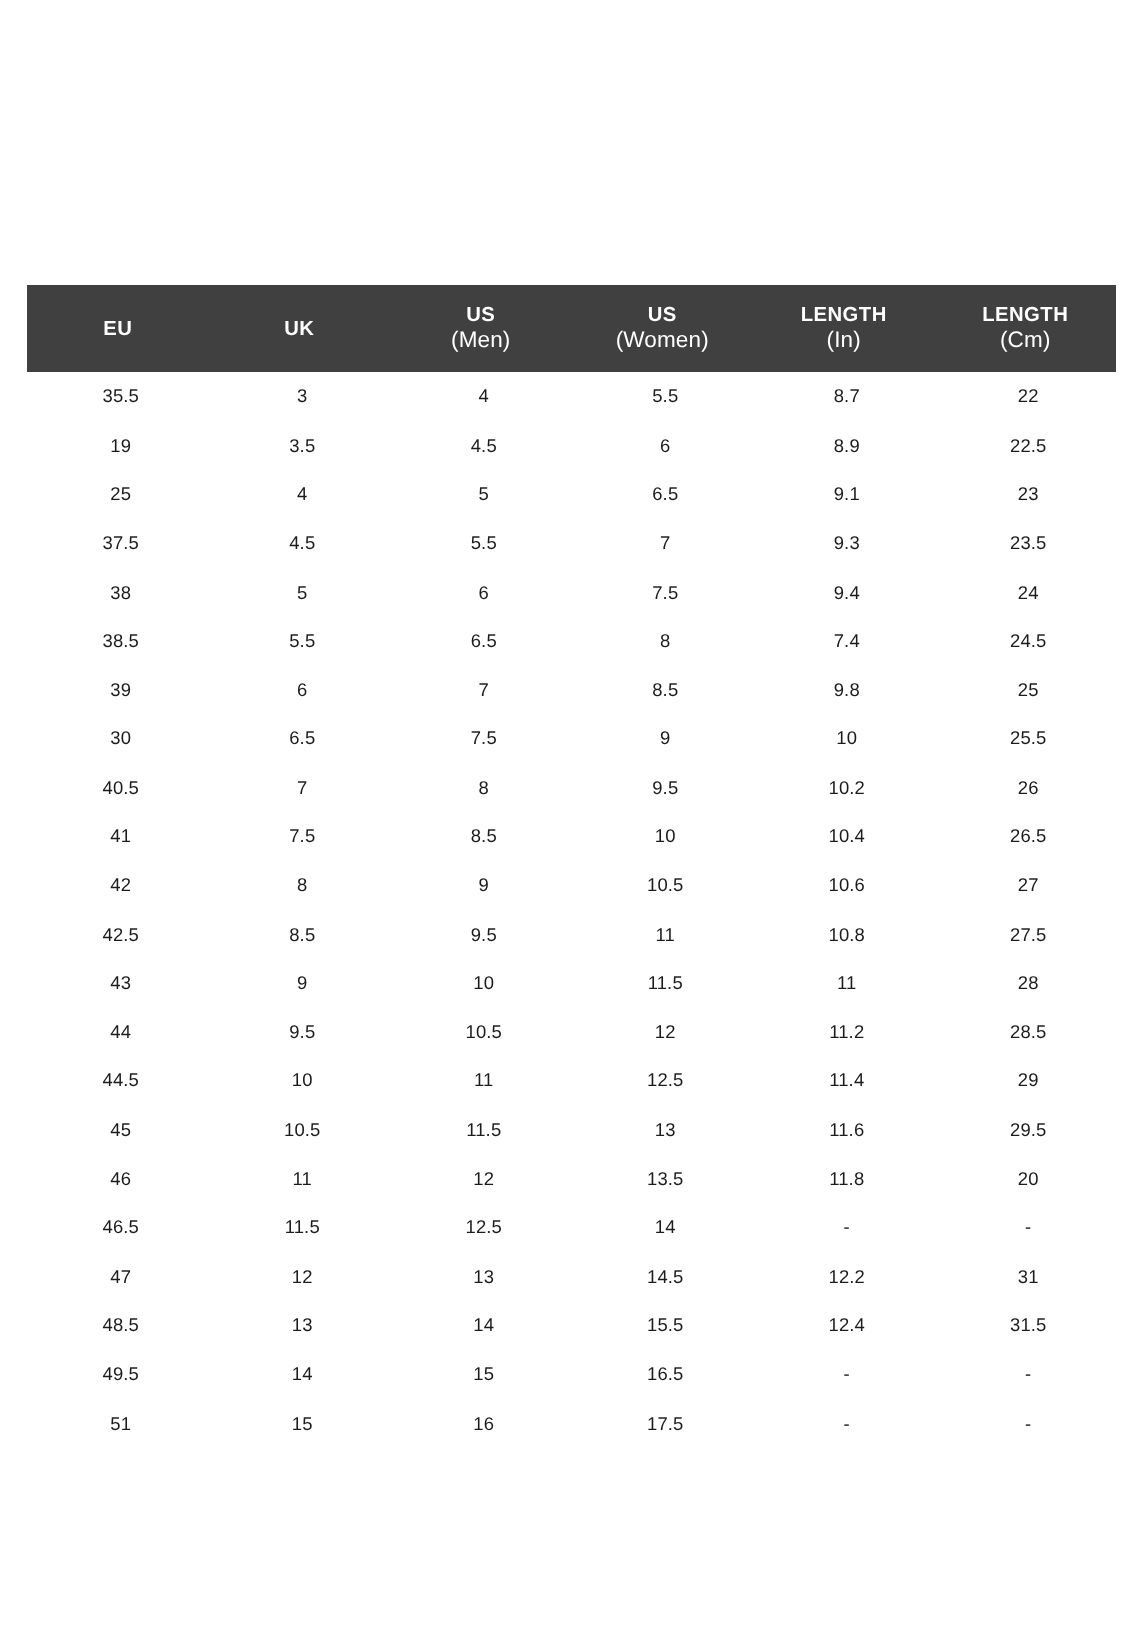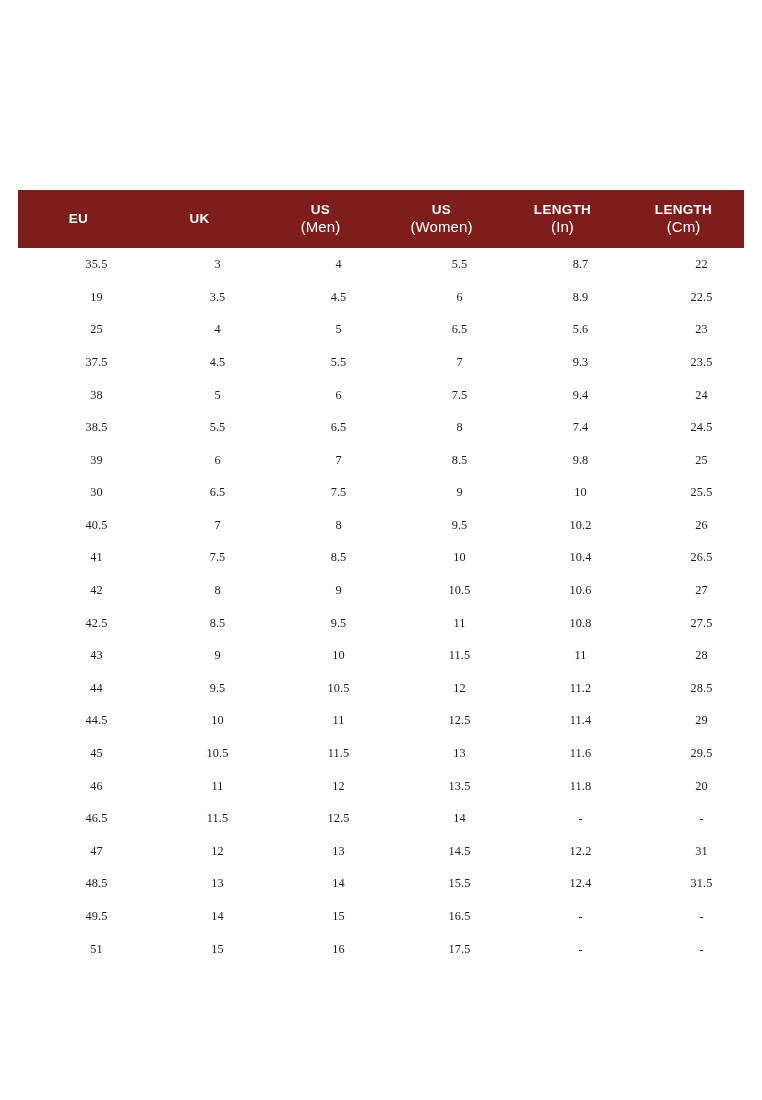--- a/index.html
+++ b/index.html
@@ -54,21 +54,21 @@
     transform-origin: right bottom;
   }
 
   
   .table-header {
     position: absolute;
     left: 18px;
     top: 190px;
     width: 726px;
     height: 58px;
-    background: #7f1d1d;
+    background: #404040;
     display: flex;
     align-items: center;
   }
 
   .th {
     flex: 1 1 0;
     display: flex;
     flex-direction: column;
     align-items: center;
     justify-content: center;
@@ -90,24 +90,23 @@
     letter-spacing: 0.1px;
     margin-top: 2px;
     white-space: nowrap;
   }
 
   .th-sub:empty { display: none; }
 
   
   .table-body {
     position: absolute;
-    left: 36px;
+    left: 20px;
     top: 248px;
     width: 726px;
-    font-family: Liberation Serif, serif;
   }
 
   .tr {
     display: flex;
     align-items: center;
     height: 32.6px;
   }
 
   .td {
     flex: 1 1 0;
@@ -166,21 +165,21 @@
         <div class="td">4.5</div>
         <div class="td">6</div>
         <div class="td">8.9</div>
         <div class="td">22.5</div>
       </div>
       <div class="tr">
         <div class="td">25</div>
         <div class="td">4</div>
         <div class="td">5</div>
         <div class="td">6.5</div>
-        <div class="td">5.6</div>
+        <div class="td">9.1</div>
         <div class="td">23</div>
       </div>
       <div class="tr">
         <div class="td">37.5</div>
         <div class="td">4.5</div>
         <div class="td">5.5</div>
         <div class="td">7</div>
         <div class="td">9.3</div>
         <div class="td">23.5</div>
       </div>

